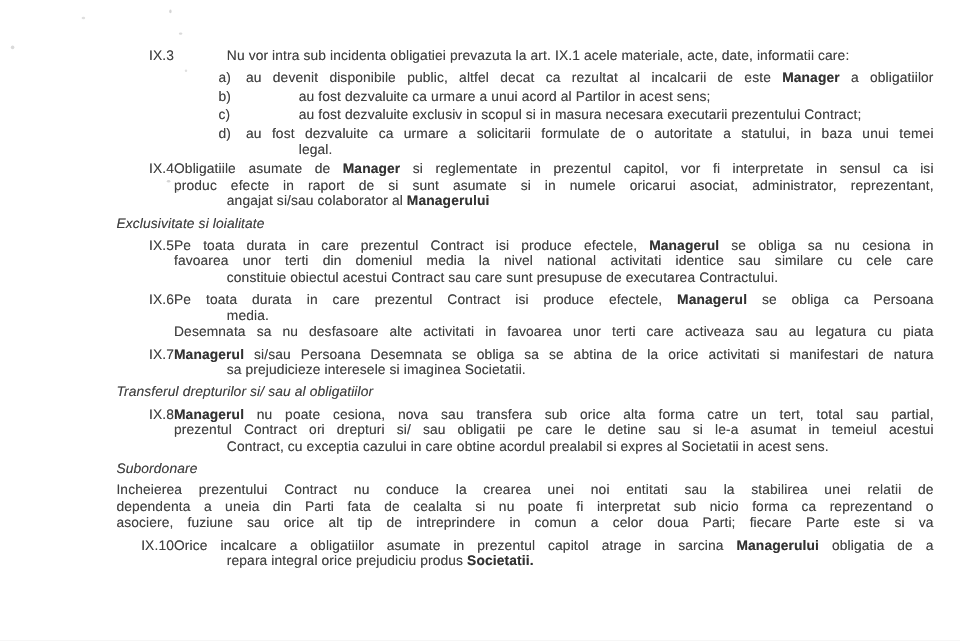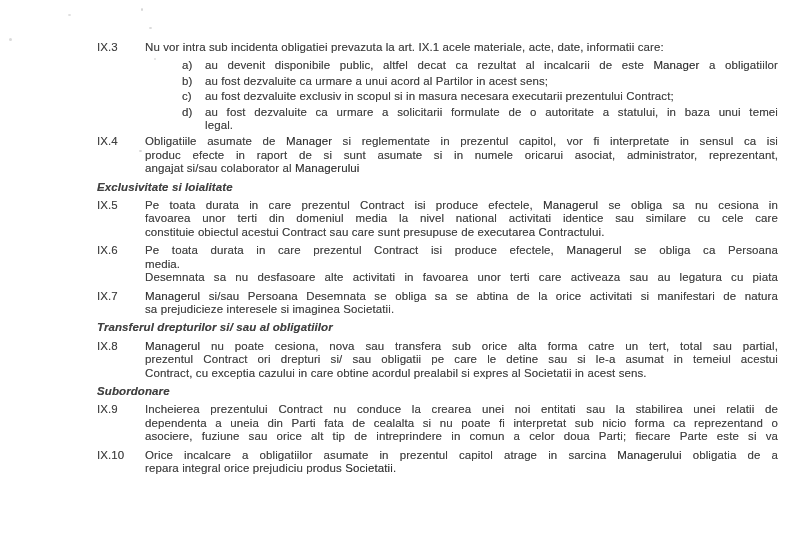--- a/index.html
+++ b/index.html
@@ -18,28 +18,28 @@
     left: 97px;
     top: 41px;
     width: 681px;
     font-size: 11.5px;
     line-height: 13.4px;
     letter-spacing: 0.1px;
     text-shadow: 0 0 0.5px rgba(80,80,80,0.55);
   }
   .clause { display: flex; margin: 3px 0 5px 0; }
   .clause:first-child { margin-top: 0; }
-  .clause .num { width: 48px; flex: none; }
+  .clause .num { width: 48px; flex: none; text-align: right; }
   .list-item { display: flex; margin: 0 0 2px 85px; }
   .list-item .num { width: 23px; flex: none; }
   .body { flex: 1; min-width: 0; }
   .line { text-align: justify; text-align-last: justify; }
-  .line.last { text-align-last: left; }
-  .bold { font-weight: normal; color: #323232; }
-  .heading { font-style: italic; margin: 3px 0 5px 0; font-weight: bold; }
+  .line.last { text-align-last: left; margin-left: 44px; }
+  .bold { font-weight: bold; color: #323232; }
+  .heading { font-style: italic; margin: 3px 0 5px 0; }
   .speck { position: absolute; background: #a2a2a2; border-radius: 50%; }
 </style>
 </head>
 <body>
 
 <div class="page">
 
   <div class="speck" style="left:68px;top:14px;width:3px;height:2px;opacity:.35;"></div>
   <div class="speck" style="left:9px;top:38px;width:3px;height:3px;opacity:.4;"></div>
   <div class="speck" style="left:141px;top:8px;width:2px;height:3px;opacity:.45;"></div>
@@ -117,21 +117,20 @@
       <div class="clause">
         <div class="num">IX.8</div>
         <div class="body">
           <div class="line"><span class="bold">Managerul</span><span> nu poate cesiona, nova sau transfera sub orice alta forma catre un tert, total sau partial,</span></div>
           <div class="line"><span>prezentul Contract ori drepturi si/ sau obligatii pe care le detine sau si le-a asumat in temeiul acestui</span></div>
           <div class="line last"><span>Contract, cu exceptia cazului in care obtine acordul prealabil si expres al Societatii in acest sens.</span></div>
         </div>
       </div>
       <div class="heading">Subordonare</div>
       <div class="clause">
-        <div class="num">IX.9</div>
         <div class="body">
           <div class="line"><span>Incheierea prezentului Contract nu conduce la crearea unei noi entitati sau la stabilirea unei relatii de</span></div>
           <div class="line"><span>dependenta a uneia din Parti fata de cealalta si nu poate fi interpretat sub nicio forma ca reprezentand o</span></div>
           <div class="line"><span>asociere, fuziune sau orice alt tip de intreprindere in comun a celor doua Parti; fiecare Parte este si va</span></div>
         </div>
       </div>
       <div class="clause">
         <div class="num">IX.10</div>
         <div class="body">
           <div class="line"><span>Orice incalcare a obligatiilor asumate in prezentul capitol atrage in sarcina </span><span class="bold">Managerului</span><span> obligatia de a</span></div>

